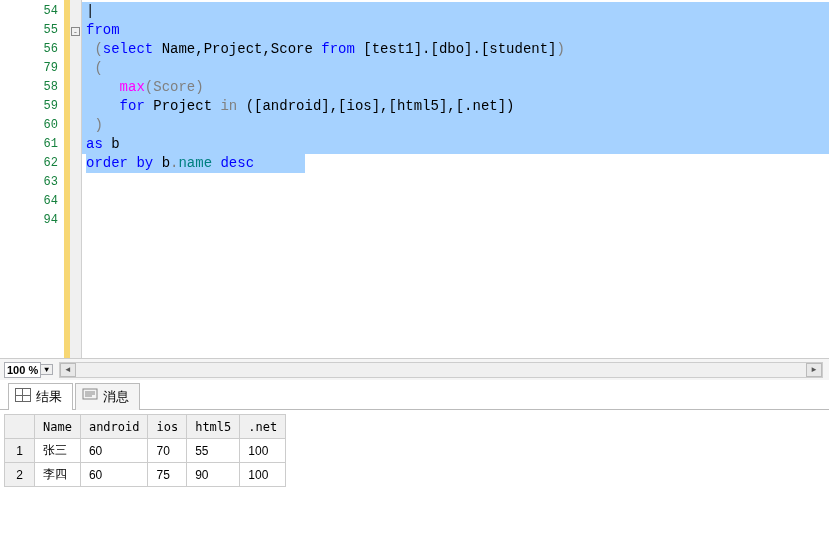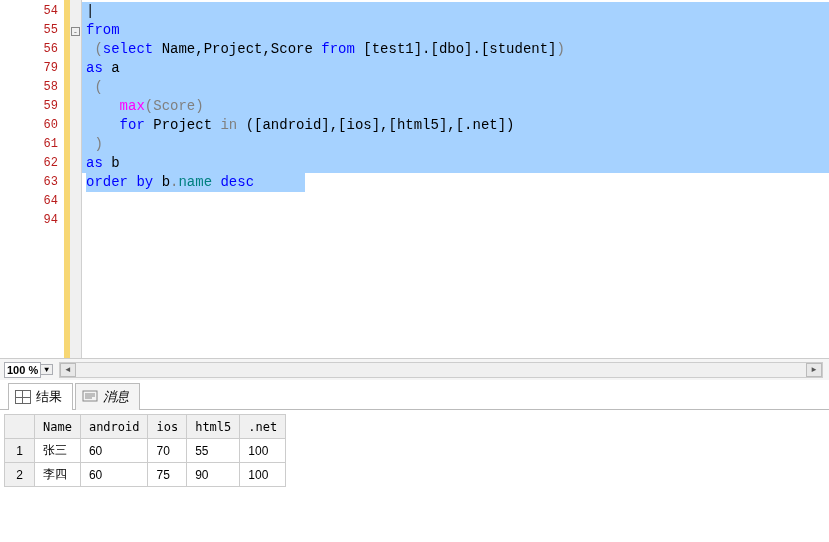--- a/index.html
+++ b/index.html
@@ -1,20 +1,20 @@
 <!DOCTYPE html>
 <html><head>
   <meta charset="utf-8">
   <style>
     * { margin: 0; padding: 0; box-sizing: border-box; }
     body { font-family: Consolas, 'Courier New', monospace; font-size: 13px; background: #fff; width: 829px; height: 542px; overflow: hidden; display: flex; flex-direction: column; }
     
     .editor-area { flex: 0 0 auto; height: 380px; display: flex; flex-direction: column; background: #fff; }
     .code-container { flex: 1; display: flex; background: #fff; overflow: hidden; }
-    .gutter { width: 64px; background: #fff; text-align: right; padding-right: 6px; color: #b91c1c; font-size: 12px; line-height: 19px; padding-top: 2px; user-select: none; }
+    .gutter { width: 64px; background: #fff; text-align: right; padding-right: 6px; color: #15803d; font-size: 12px; line-height: 19px; padding-top: 2px; user-select: none; }
     .gutter .ln { height: 19px; }
     .change-bar { width: 6px; background: #f7d774; }
     .fold-gutter { width: 12px; background: #f0f0f0; border-right: 1px solid #d0d0d0; line-height: 19px; padding-top: 2px; text-align: center; }
     .fold-box { width: 9px; height: 9px; border: 1px solid #888; display: inline-block; font-size: 8px; line-height: 7px; text-align: center; color: #555; margin-top: 5px; }
     .code-lines { flex: 1; line-height: 19px; padding-top: 2px; font-size: 14px; }
     .code-line { height: 19px; white-space: pre; padding-left: 4px; }
     .sel { background: #a6d2ff; }
     .sel-last { background: #a6d2ff; display: inline-block; }
     .kw { color: #0000ff; }
     .gray { color: #808080; }
@@ -24,22 +24,22 @@
     
     .zoom-bar { height: 22px; display: flex; align-items: center; border-top: 1px solid #ccc; background: #f5f5f5; }
     .zoom-select { font-size: 11px; padding: 1px 2px; margin-left: 4px; background: #fff; border: 1px solid #abadb3; font-family: 'Segoe UI', sans-serif; font-weight: bold; }
     .zoom-dd { border: 1px solid #abadb3; border-left: none; padding: 0 3px; font-size: 8px; background: #f0f0f0; }
     .hscroll { flex: 1; height: 16px; background: #f0f0f0; margin: 0 6px; position: relative; border: 1px solid #cdcdcd; }
     .hscroll-btn { position: absolute; width: 16px; height: 14px; background: #e8e8e8; border: 1px solid #bbb; font-size: 8px; text-align: center; line-height: 12px; color: #555; top: 0; }
     .hscroll-btn.l { left: 0; }
     .hscroll-btn.r { right: 0; }
     
     .tabs-bar { height: 30px; display: flex; align-items: flex-end; padding-left: 8px; border-bottom: 1px solid #bbb; background: #fff; font-family: 'Microsoft YaHei', 'SimSun', sans-serif; }
-    .tab { display: flex; align-items: center; padding: 4px 10px 4px 6px; border: 1px solid #bbb; border-bottom: none; margin-right: 2px; background: #fff; font-size: 13px; gap: 5px; position: relative; top: 1px; }
-    .tab.inactive { background: #f4f4f4; font-style: italic; }
+    .tab { display: flex; align-items: flex-start; padding: 4px 10px 4px 6px; border: 1px solid #bbb; border-bottom: none; margin-right: 2px; background: #fff; font-size: 13px; gap: 5px; position: relative; top: 1px; }
+    .tab.inactive { background: #f4f4f4; }
     .tab-icon { width: 16px; height: 14px; display: inline-block; }
     .grid-icon { border: 1px solid #666; background: linear-gradient(90deg, transparent 40%, #666 40%, #666 48%, transparent 48%), linear-gradient(0deg, transparent 40%, #666 40%, #666 48%, transparent 48%); }
     
     .results-area { flex: 1; background: #fff; border-top: none; font-family: 'SimSun', 'Microsoft YaHei', sans-serif; overflow: auto; }
     .results-grid { border-collapse: collapse; margin: 4px; font-size: 12px; }
     .results-grid th, .results-grid td { border: 1px solid #ccc; padding: 3px 8px; text-align: left; height: 24px; background: #fff; }
     .results-grid th { background: #f0f0f0; font-weight: normal; font-family: Consolas, monospace; }
     .results-grid .rownum { background: #f0f0f0; text-align: center; width: 30px; }
     .results-grid .name-cell { border: 1px dotted #666; }
   </style>
@@ -64,21 +64,20 @@
     </div>
     <div class="change-bar"></div>
     <div class="fold-gutter">
       <div style="height:19px"></div>
       <div style="height:19px"><span class="fold-box">-</span></div>
     </div>
     <div class="code-lines">
       <div class="code-line sel"><span>|</span></div>
       <div class="code-line sel"><span class="kw">from</span></div>
       <div class="code-line sel"><span class="gray"> (</span><span class="kw">select</span><span class="plain"> Name,Project,Score </span><span class="kw">from</span><span class="plain"> [test1].[dbo].[student]</span><span class="gray">)</span></div>
-      <div class="code-line sel"><span class="kw">as</span><span class="plain"> a</span></div>
       <div class="code-line sel"><span class="gray"> (</span></div>
       <div class="code-line sel"><span class="plain">    </span><span class="fn">max</span><span class="gray">(Score)</span></div>
       <div class="code-line sel"><span class="plain">    </span><span class="kw">for</span><span class="plain"> Project </span><span class="gray">in</span><span class="plain"> ([android],[ios],[html5],[.net])</span></div>
       <div class="code-line sel"><span class="gray"> )</span></div>
       <div class="code-line sel"><span class="kw">as</span><span class="plain"> b</span></div>
       <div class="code-line"><span class="sel-last"><span class="kw">order</span><span> </span><span class="kw">by</span><span class="plain"> b</span><span class="gray">.</span><span class="ident">name</span><span> </span><span class="kw">desc</span>&nbsp;&nbsp;&nbsp;&nbsp;&nbsp;&nbsp;</span></div>
     </div>
   </div>
   <div class="zoom-bar">
     <span class="zoom-select">100 %</span>

